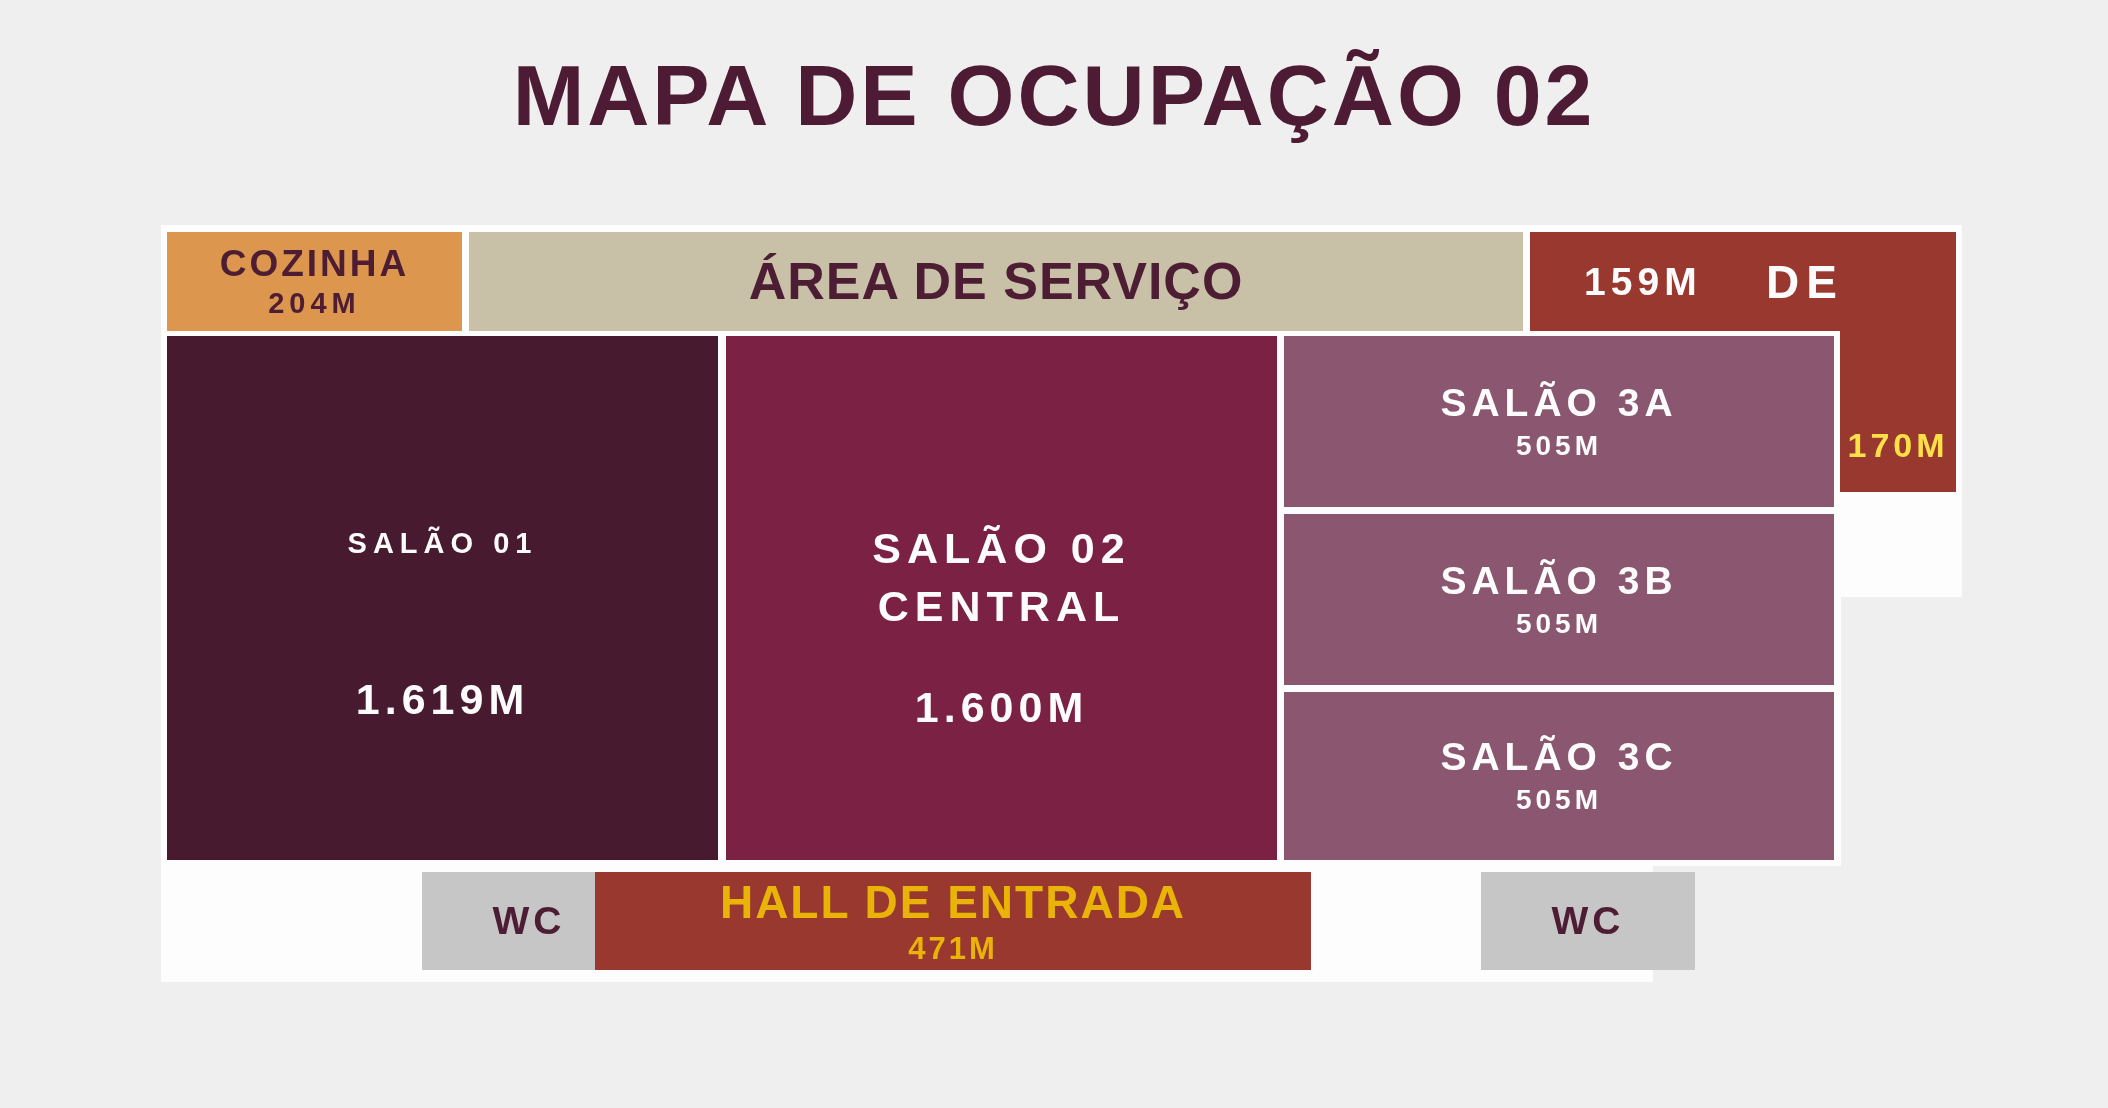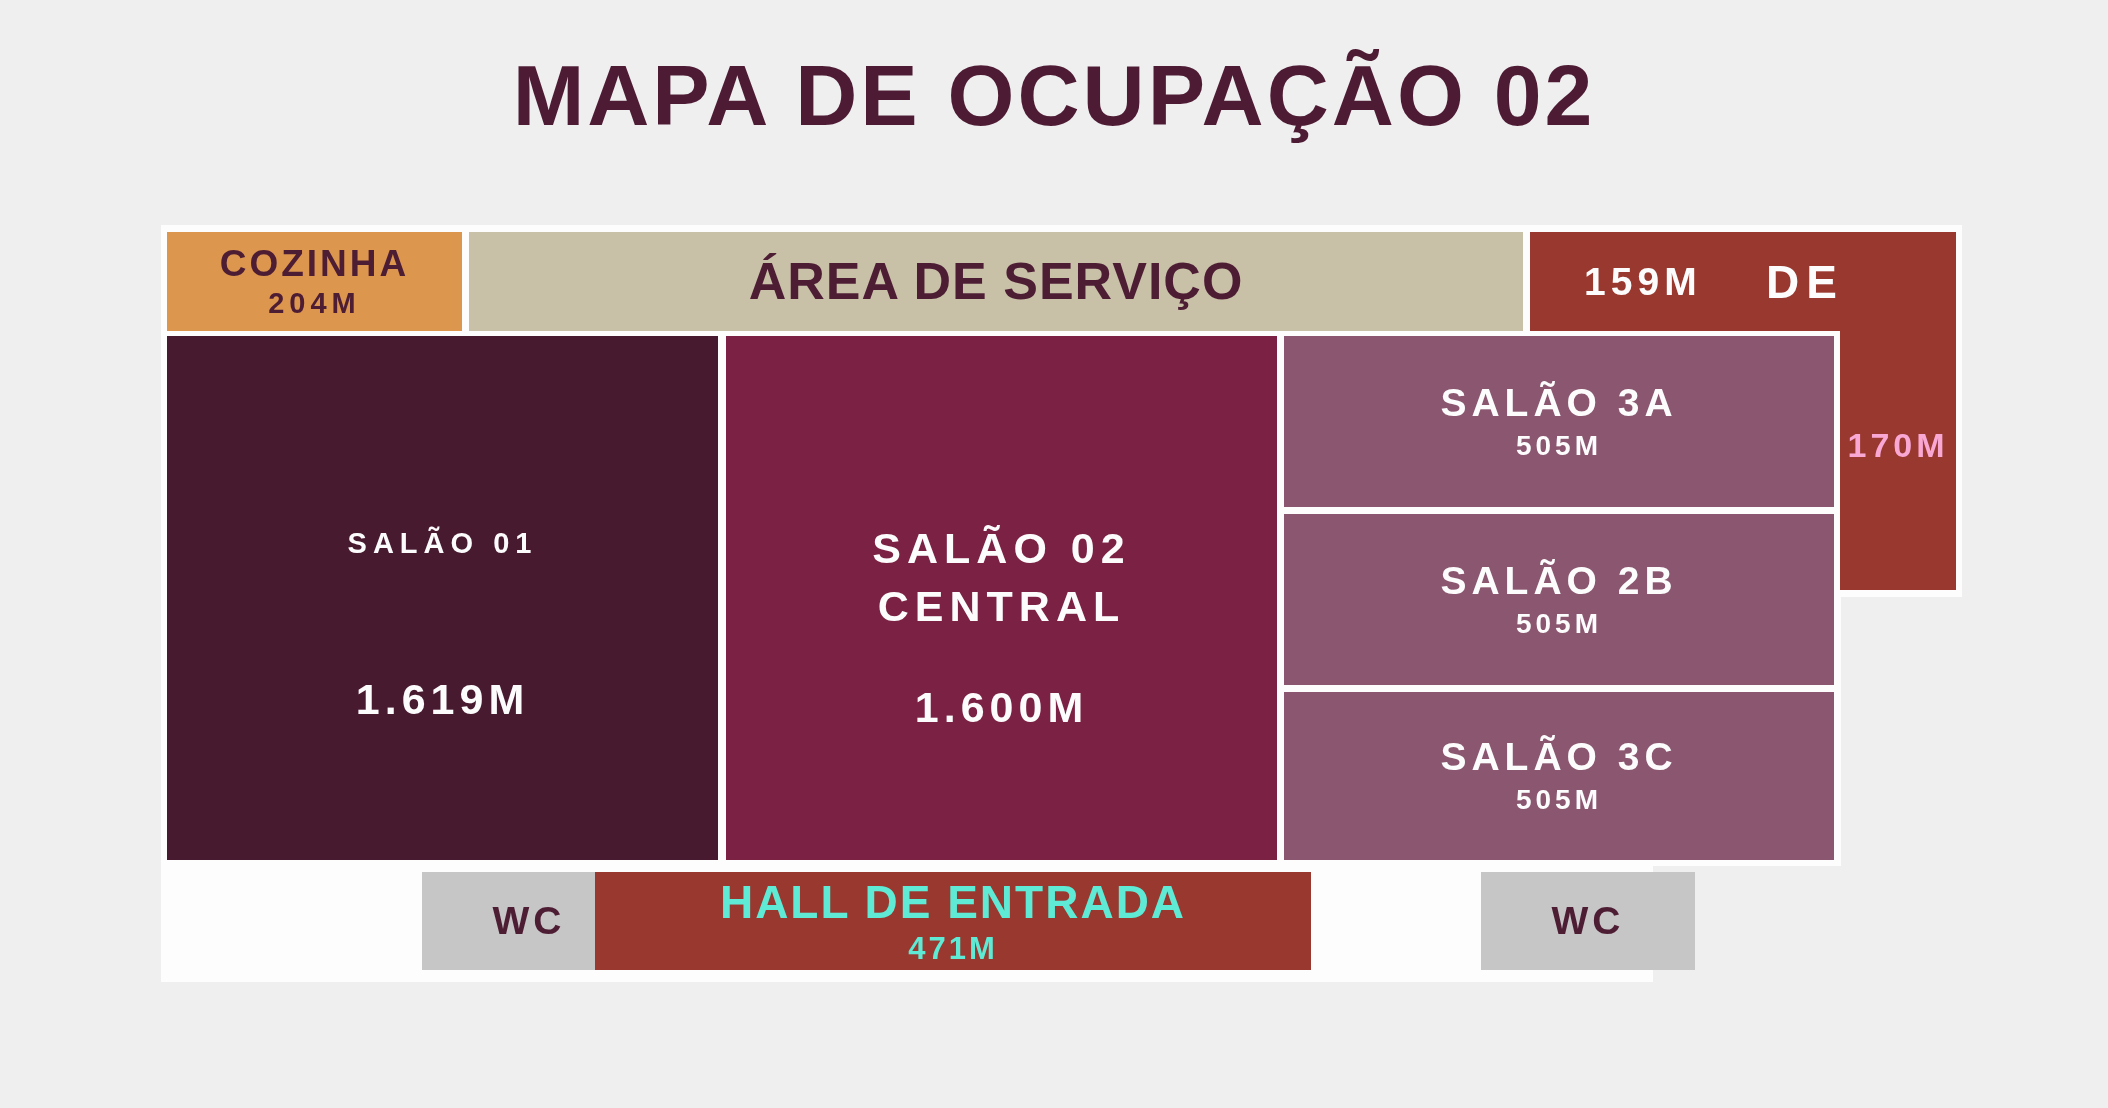--- a/index.html
+++ b/index.html
@@ -39,21 +39,21 @@
 
   .servico{left:469px;top:232px;width:1054px;height:99px;background:#c9c0a8;color:#4d1d34;}
   .servico .name{font-size:52px;font-weight:700;letter-spacing:1px;}
 
   .deck-top{left:1530px;top:232px;width:426px;height:99px;background:#98382f;color:#fdfcfd;}
   .deck-top .area{position:absolute;left:26.5%;top:50%;transform:translate(-50%,-50%);
     font-size:39px;font-weight:700;letter-spacing:5px;}
   .deck-top .name{position:absolute;left:74%;top:50%;transform:translate(-50%,-50%);
     font-size:46px;font-weight:700;letter-spacing:7px;}
 
-  .deck-side{left:1840px;top:232px;width:116px;height:358px;background:#98382f;color:#f9a8d4;}
+  .deck-side{left:1840px;top:232px;width:116px;height:260px;background:#98382f;color:#fde047;}
   .deck-side .area{position:absolute;left:50%;top:214px;transform:translate(-50%,-50%);
     font-size:34px;font-weight:700;letter-spacing:4px;}
 
   
   .salao{color:#fdfcfd;}
   .salao01{left:167px;top:336px;width:551px;height:524px;background:#481a30;padding-top:55px;box-sizing:border-box;}
   .salao01 .name{font-size:29px;font-weight:700;letter-spacing:6px;}
   .salao01 .area{font-size:43px;font-weight:700;letter-spacing:5px;margin-top:115px;}
 
   .salao02{left:726px;top:336px;width:551px;height:524px;background:#7b2143;padding-top:55px;box-sizing:border-box;}
@@ -66,21 +66,21 @@
   .salao3c{top:692px;height:168px;}
   .salao3 .name{font-size:39px;font-weight:700;letter-spacing:5px;}
   .salao3 .area{font-size:28px;font-weight:700;letter-spacing:4px;margin-top:4px;}
 
   
   .wc{width:214px;height:98px;top:872px;background:#c7c6c7;color:#4d1d34;margin-left:48px;}
   .wc-left{left:374px;}
   .wc-right{left:1433px;}
   .wc .name{font-size:39px;font-weight:700;letter-spacing:4px;}
 
-  .hall{left:595px;top:872px;width:716px;height:98px;background:#98382f;color:#5eead4;}
+  .hall{left:595px;top:872px;width:716px;height:98px;background:#98382f;color:#eab308;}
   .hall .name{font-size:46px;font-weight:700;letter-spacing:2px;}
   .hall .area{font-size:31px;font-weight:700;letter-spacing:3px;margin-top:2px;}
 </style>
 </head>
 <body>
 
 <div class="canvas">
 
   <div class="page-title">MAPA DE OCUPAÇÃO 02</div>
 
@@ -116,21 +116,21 @@
     <span class="name"><span>SALÃO 02</span><br><span>CENTRAL</span></span>
     <span class="area">1.600M</span>
   </div>
 
   <div class="block salao3 salao3a">
     <span class="name">SALÃO 3A</span>
     <span class="area">505M</span>
   </div>
 
   <div class="block salao3 salao3b">
-    <span class="name">SALÃO 2B</span>
+    <span class="name">SALÃO 3B</span>
     <span class="area">505M</span>
   </div>
 
   <div class="block salao3 salao3c">
     <span class="name">SALÃO 3C</span>
     <span class="area">505M</span>
   </div>
 
   <div class="block wc wc-left">
     <span class="name">WC</span>

